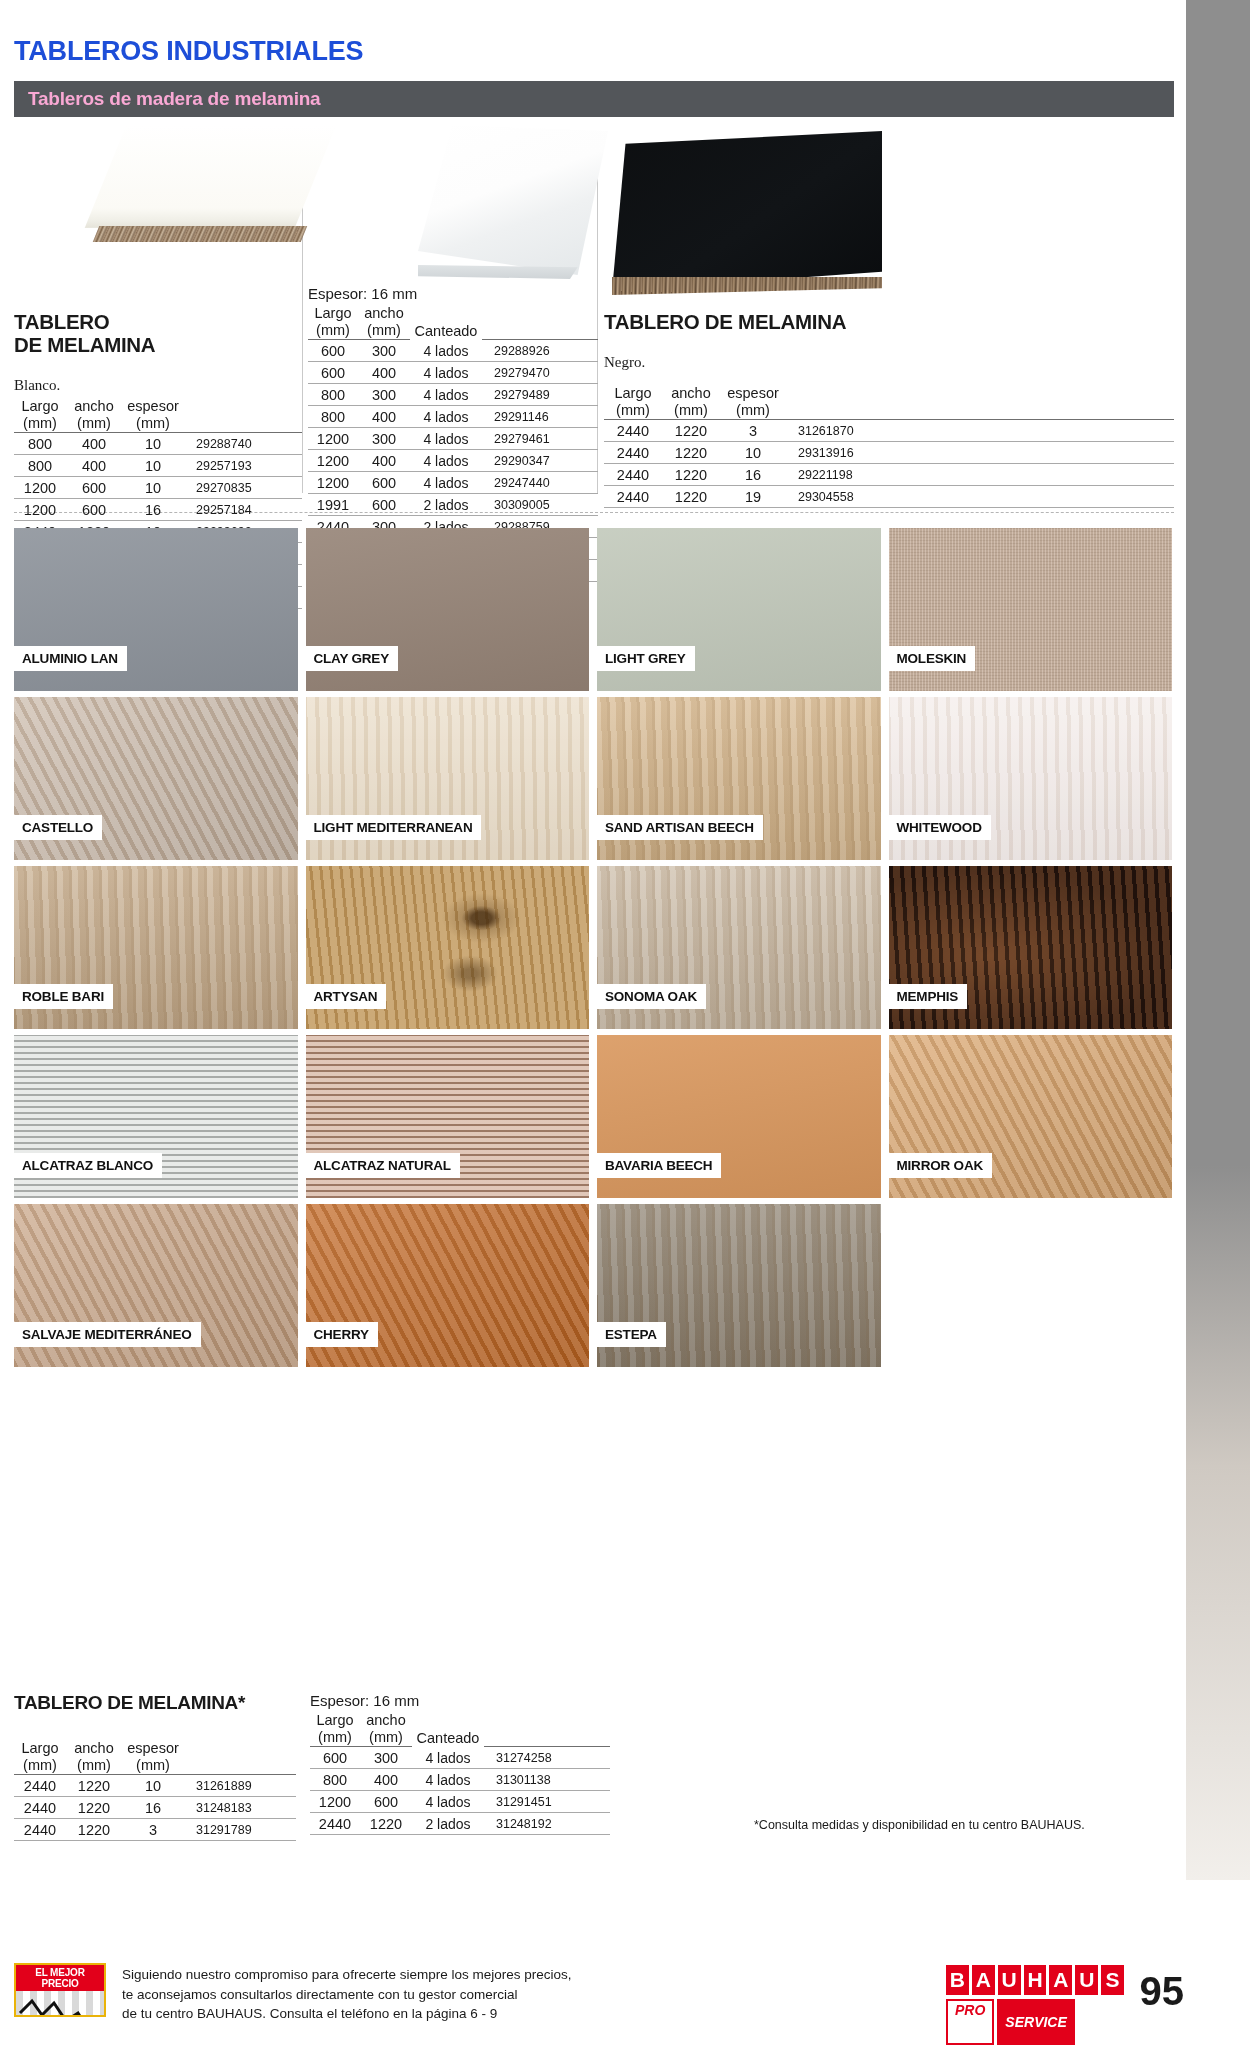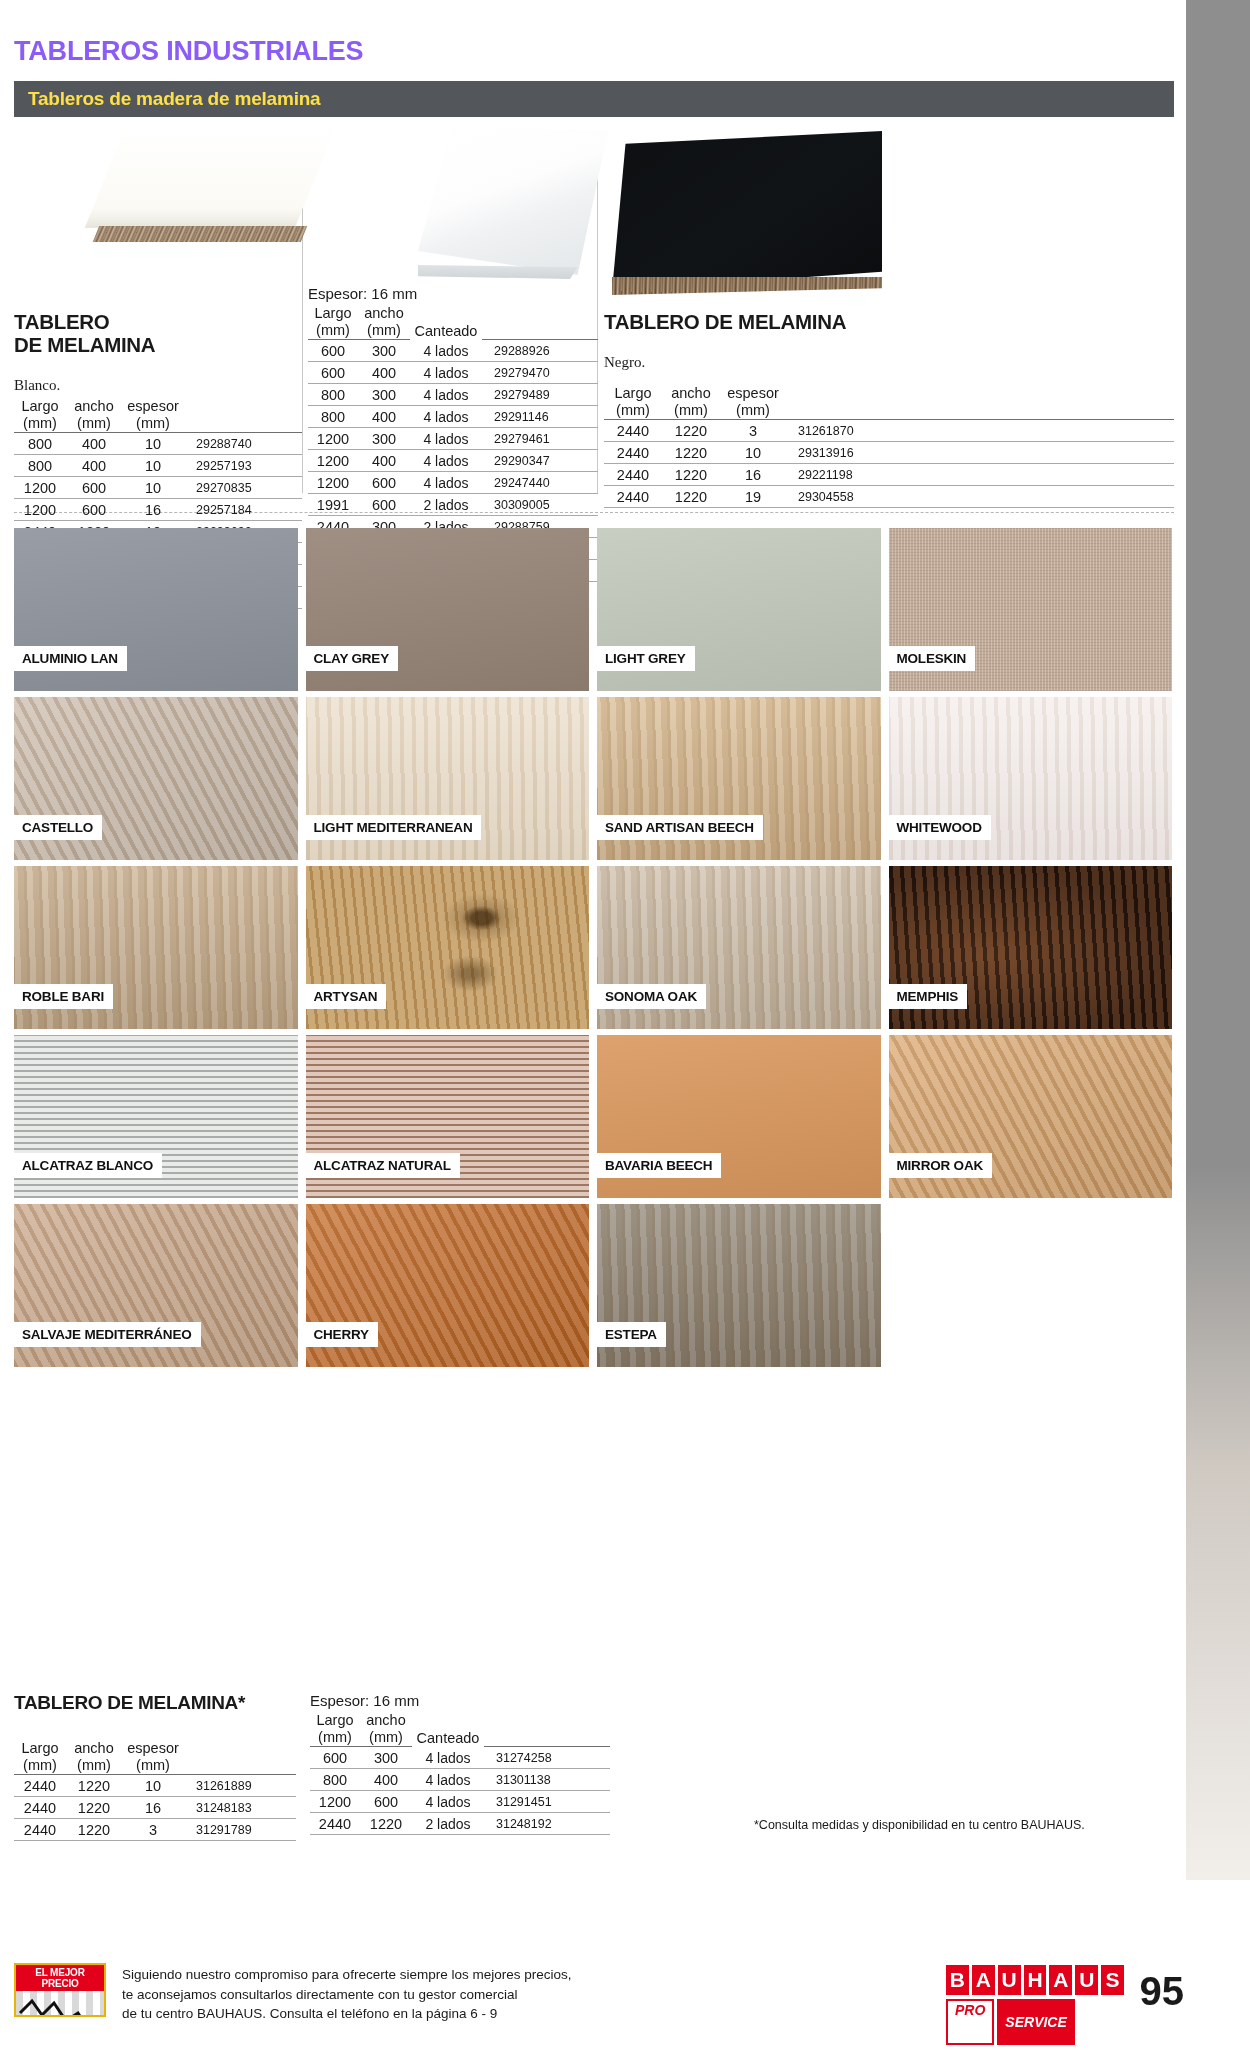--- a/index.html
+++ b/index.html
@@ -31,31 +31,31 @@
   }
 
   
   .page {
     position: absolute; top: 0; left: 0;
     width: 1186px; height: 2067px;
     padding: 0 12px 0 14px;
   }
 
   .kicker {
-    color: #8b5cf6;
+    color: #1d4ed8;
     font-size: 27px;
     font-weight: bold;
     letter-spacing: -0.2px;
     padding-top: 36px;
   }
 
   .band {
     margin-top: 14px;
     background: #53565a;
-    color: #fde047;
+    color: #f9a8d4;
     height: 36px;
     display: flex; align-items: center;
     padding-left: 14px;
     font-size: 19px;
     font-weight: bold;
     letter-spacing: -0.2px;
   }
 
   
   .top-area {

